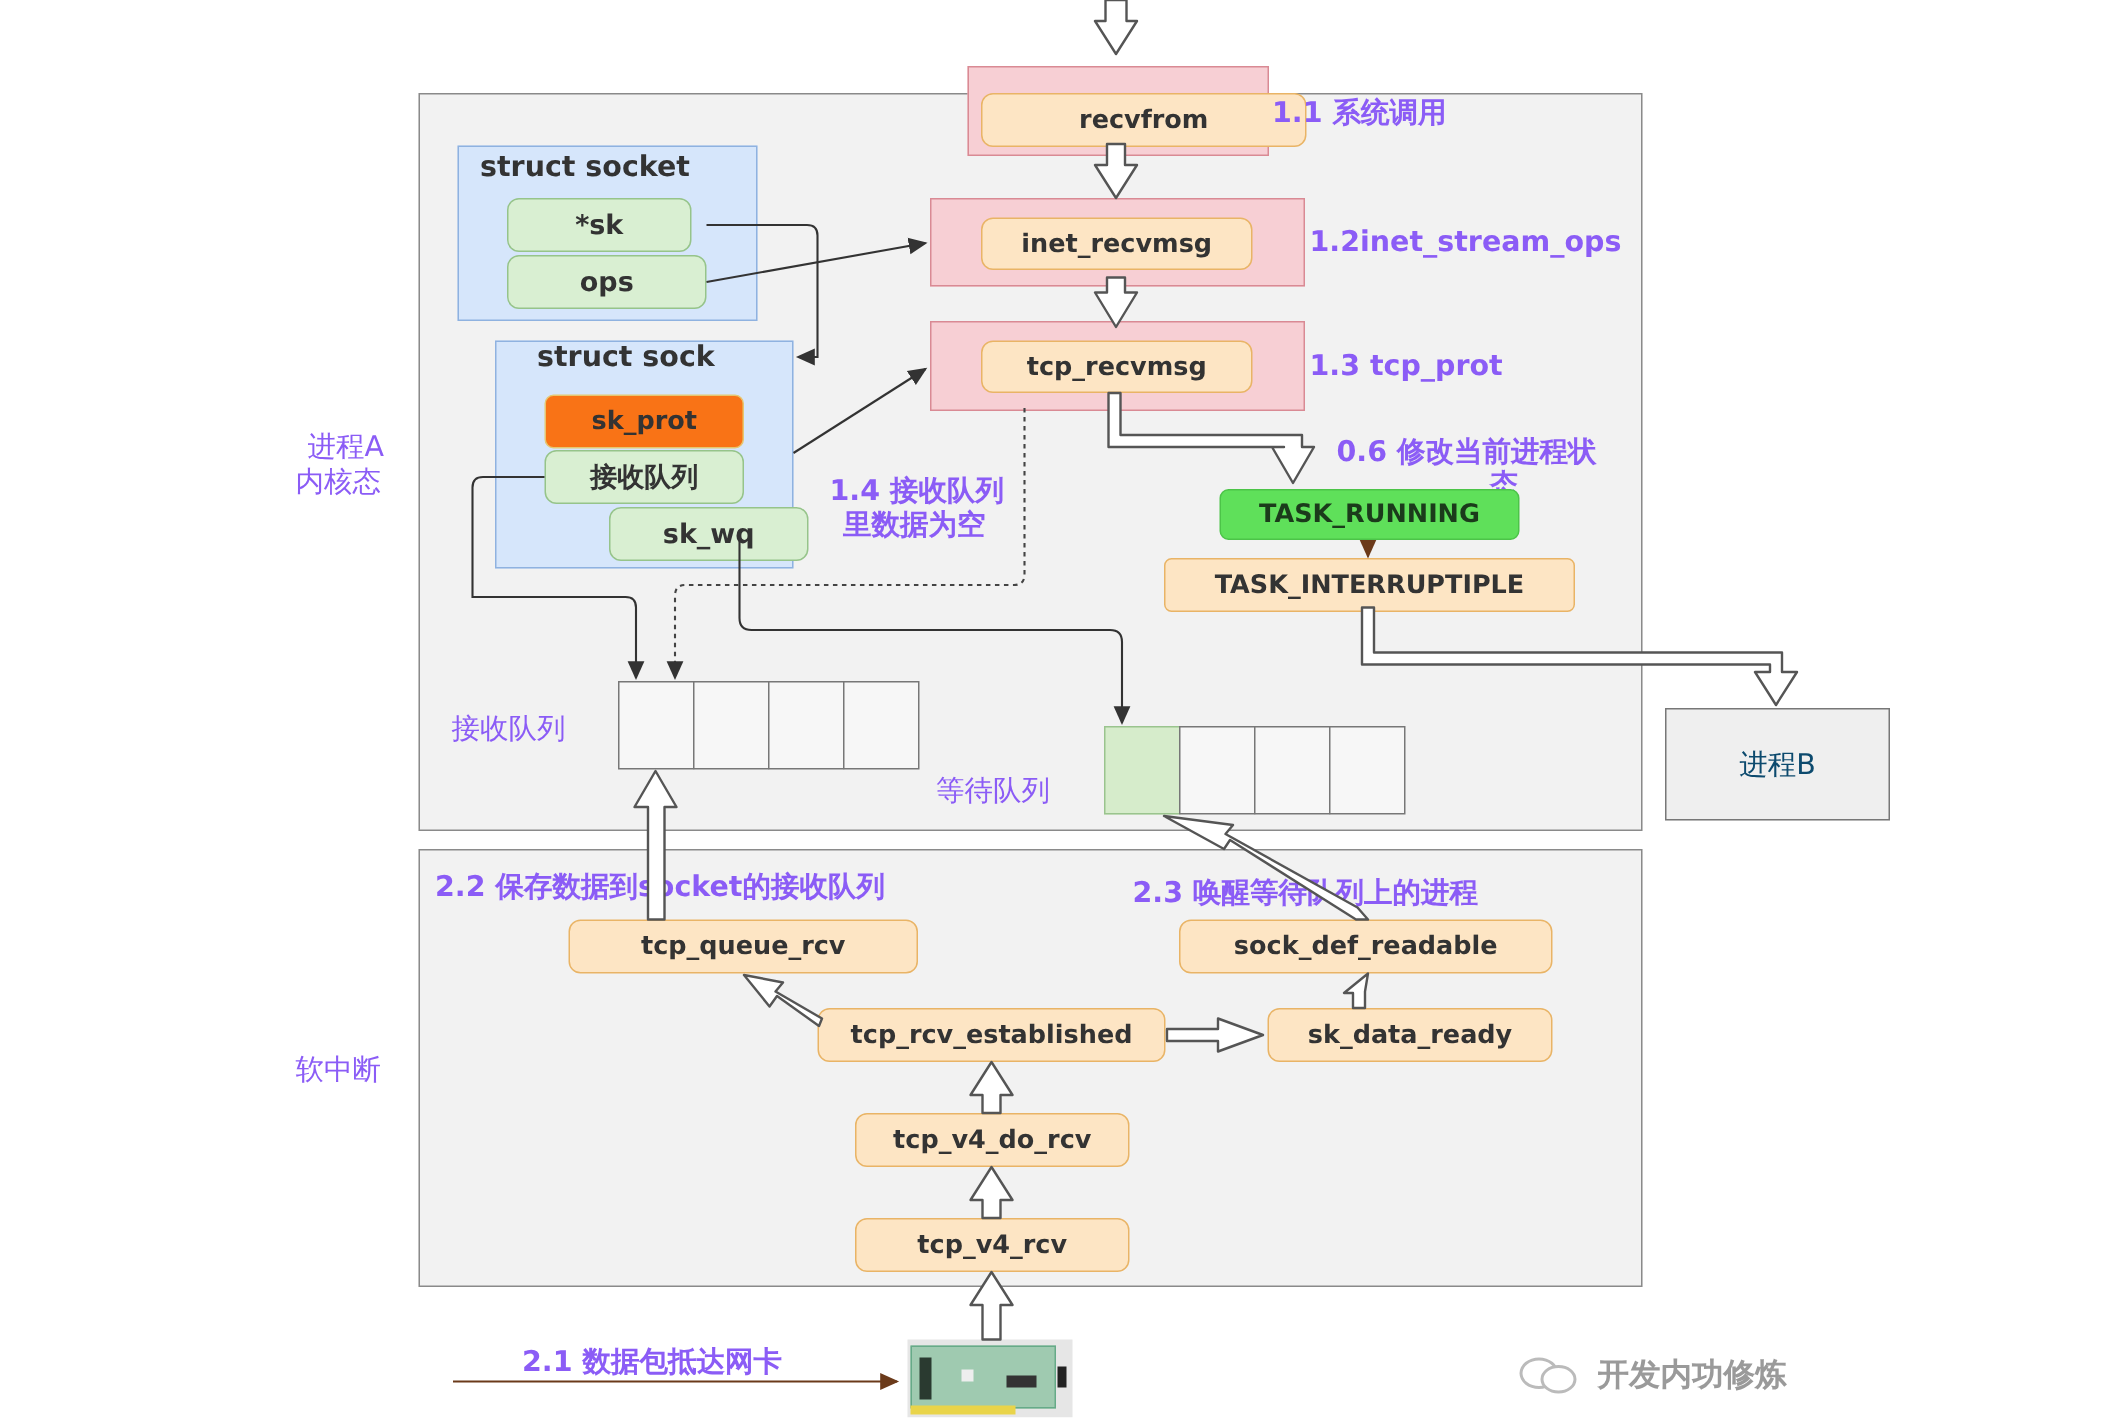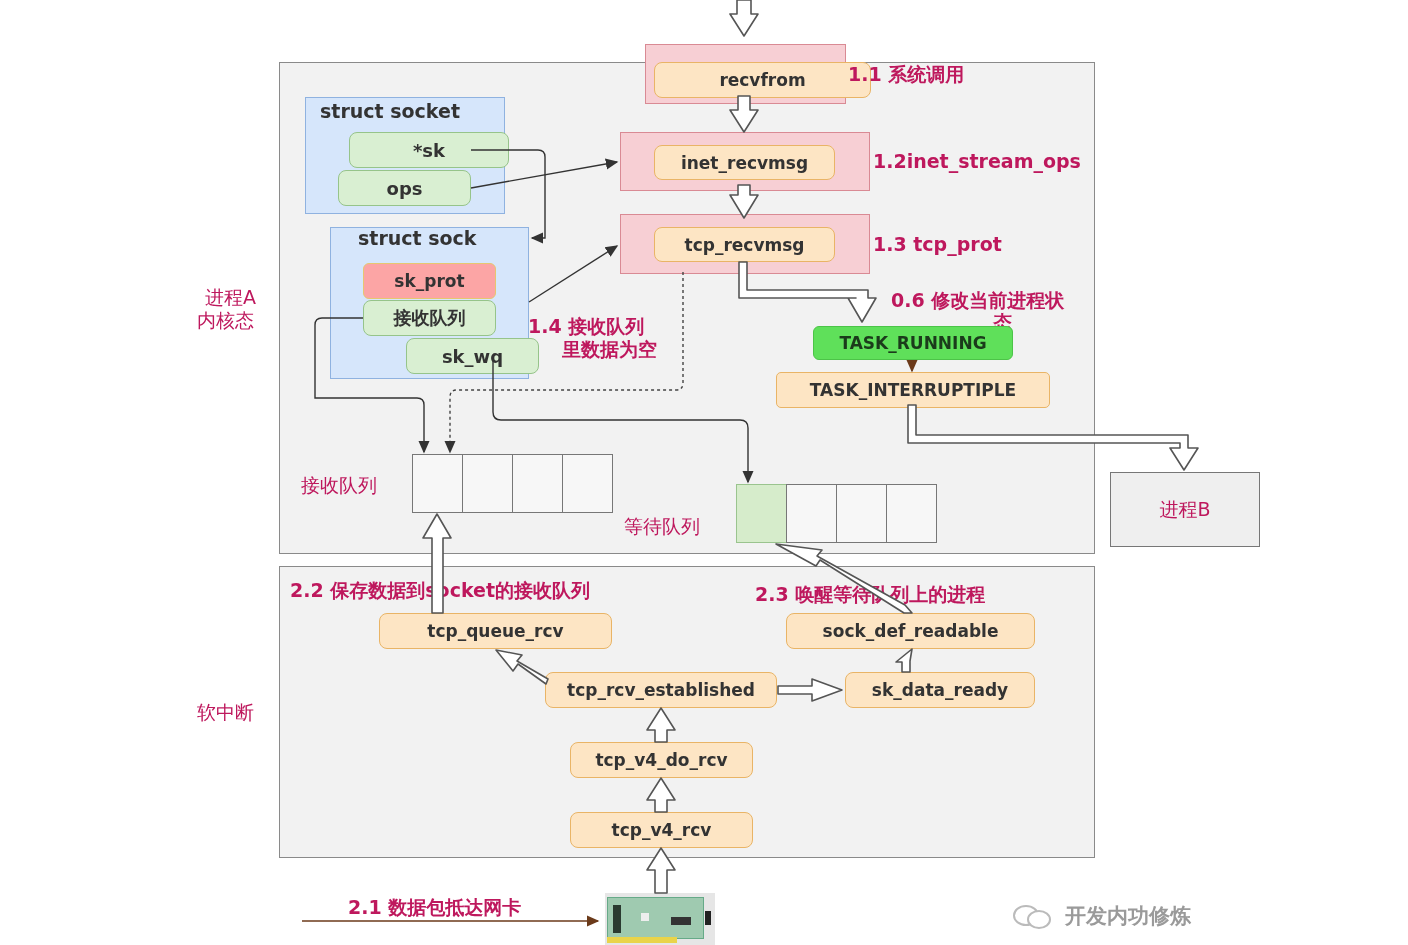--- a/index.html
+++ b/index.html
@@ -14,35 +14,35 @@
     display:flex; align-items:center; justify-content:center;
     font-size:17px; font-weight:bold; color:#333; box-sizing:border-box;
   }
   .blue { position:absolute; background:#d6e6fb; border:1.5px solid #8fb2e0; box-sizing:border-box; }
   .green {
     position:absolute; background:#d9efd2; border:1.5px solid #96c48a; border-radius:8px;
     display:flex; align-items:center; justify-content:center;
     font-size:18px; font-weight:bold; color:#333; box-sizing:border-box;
   }
   .yellow {
-    position:absolute; background:#fca5a5; border:1.5px solid #e6c770; border-radius:6px;
+    position:absolute; background:#f97316; border:1.5px solid #e6c770; border-radius:6px;
     display:flex; align-items:center; justify-content:center;
     font-size:17px; font-weight:bold; color:#333; box-sizing:border-box;
   }
   .title-struct { position:absolute; font-size:19px; font-weight:bold; color:#333; }
-  .label { position:absolute; font-size:19px; color:#be185d; white-space:nowrap; }
+  .label { position:absolute; font-size:19px; color:#8b5cf6; white-space:nowrap; }
   .label.bold { font-weight:bold; }
   .cell { position:absolute; background:#f7f7f7; border:1.5px solid #777; box-sizing:border-box; }
   .cell.first-green { background:#d6eccb; border-color:#9ac48e; }
   .running {
     position:absolute; background:#5fe05a; border:1.5px solid #4cc448; border-radius:6px;
     display:flex; align-items:center; justify-content:center;
     font-size:17px; font-weight:bold; color:#1b3b1b; box-sizing:border-box;
   }
-  .procb { position:absolute; background:#efefef; border:1.5px solid #777; display:flex; align-items:center; justify-content:center; font-size:19px; color:#be185d; box-sizing:border-box; }
+  .procb { position:absolute; background:#efefef; border:1.5px solid #777; display:flex; align-items:center; justify-content:center; font-size:19px; color:#0c4a6e; box-sizing:border-box; }
   svg.overlay { position:absolute; left:0; top:0; }
   .nic { position:absolute; background:#9fcab0; border:1px solid #6a8; }
   .watermark { position:absolute; font-size:21px; color:#9a9a9a; font-weight:bold; }
 </style>
 </head>
 <body>
 
 <div class="panel" style="left:279px;top:62px;width:814px;height:490px;"></div>
 <div class="panel" style="left:279px;top:566px;width:814px;height:290px;"></div>
 
@@ -57,30 +57,30 @@
 <div class="pink" style="left:620px;top:132px;width:248px;height:57px;"></div>
 <div class="orange" style="left:654px;top:145px;width:181px;height:35px;">inet_recvmsg</div>
 <div class="label" style="left:873px;top:150px;font-weight:bold;">1.2inet_stream_ops</div>
 
 <div class="pink" style="left:620px;top:214px;width:248px;height:58px;"></div>
 <div class="orange" style="left:654px;top:227px;width:181px;height:35px;">tcp_recvmsg</div>
 <div class="label" style="left:873px;top:233px;font-weight:bold;">1.3 tcp_prot</div>
 
 <div class="blue" style="left:305px;top:97px;width:200px;height:117px;"></div>
 <div class="title-struct" style="left:320px;top:100px;">struct socket</div>
-<div class="green" style="left:349px;top:132px;width:160px;height:36px;">*sk</div>
+<div class="green" style="left:338px;top:132px;width:123px;height:36px;">*sk</div>
 <div class="green" style="left:338px;top:170px;width:133px;height:36px;">ops</div>
 
 <div class="blue" style="left:330px;top:227px;width:199px;height:152px;"></div>
 <div class="title-struct" style="left:358px;top:227px;">struct sock</div>
 <div class="yellow" style="left:363px;top:263px;width:133px;height:36px;">sk_prot</div>
 <div class="green" style="left:363px;top:300px;width:133px;height:36px;">接收队列</div>
 <div class="green" style="left:363px;top:338px;width:133px;height:36px;margin-left:43px;">sk_wq</div>
 
-<div class="label bold" style="left:528px;top:314px;">1.4 接收队列</div>
+<div class="label bold" style="left:553px;top:314px;">1.4 接收队列</div>
 <div class="label bold" style="left:562px;top:337px;">里数据为空</div>
 
 <div class="label bold" style="left:891px;top:288px;">0.6 修改当前进程状</div>
 <div class="label bold" style="left:993px;top:310px;">态</div>
 <div class="running" style="left:813px;top:326px;width:200px;height:34px;">TASK_RUNNING</div>
 <div class="orange" style="left:776px;top:372px;width:274px;height:36px;border-radius:5px;">TASK_INTERRUPTIPLE</div>
 
 <div class="procb" style="left:1110px;top:472px;width:150px;height:75px;">进程B</div>
 
 <div class="label" style="left:301px;top:473px;">接收队列</div>

